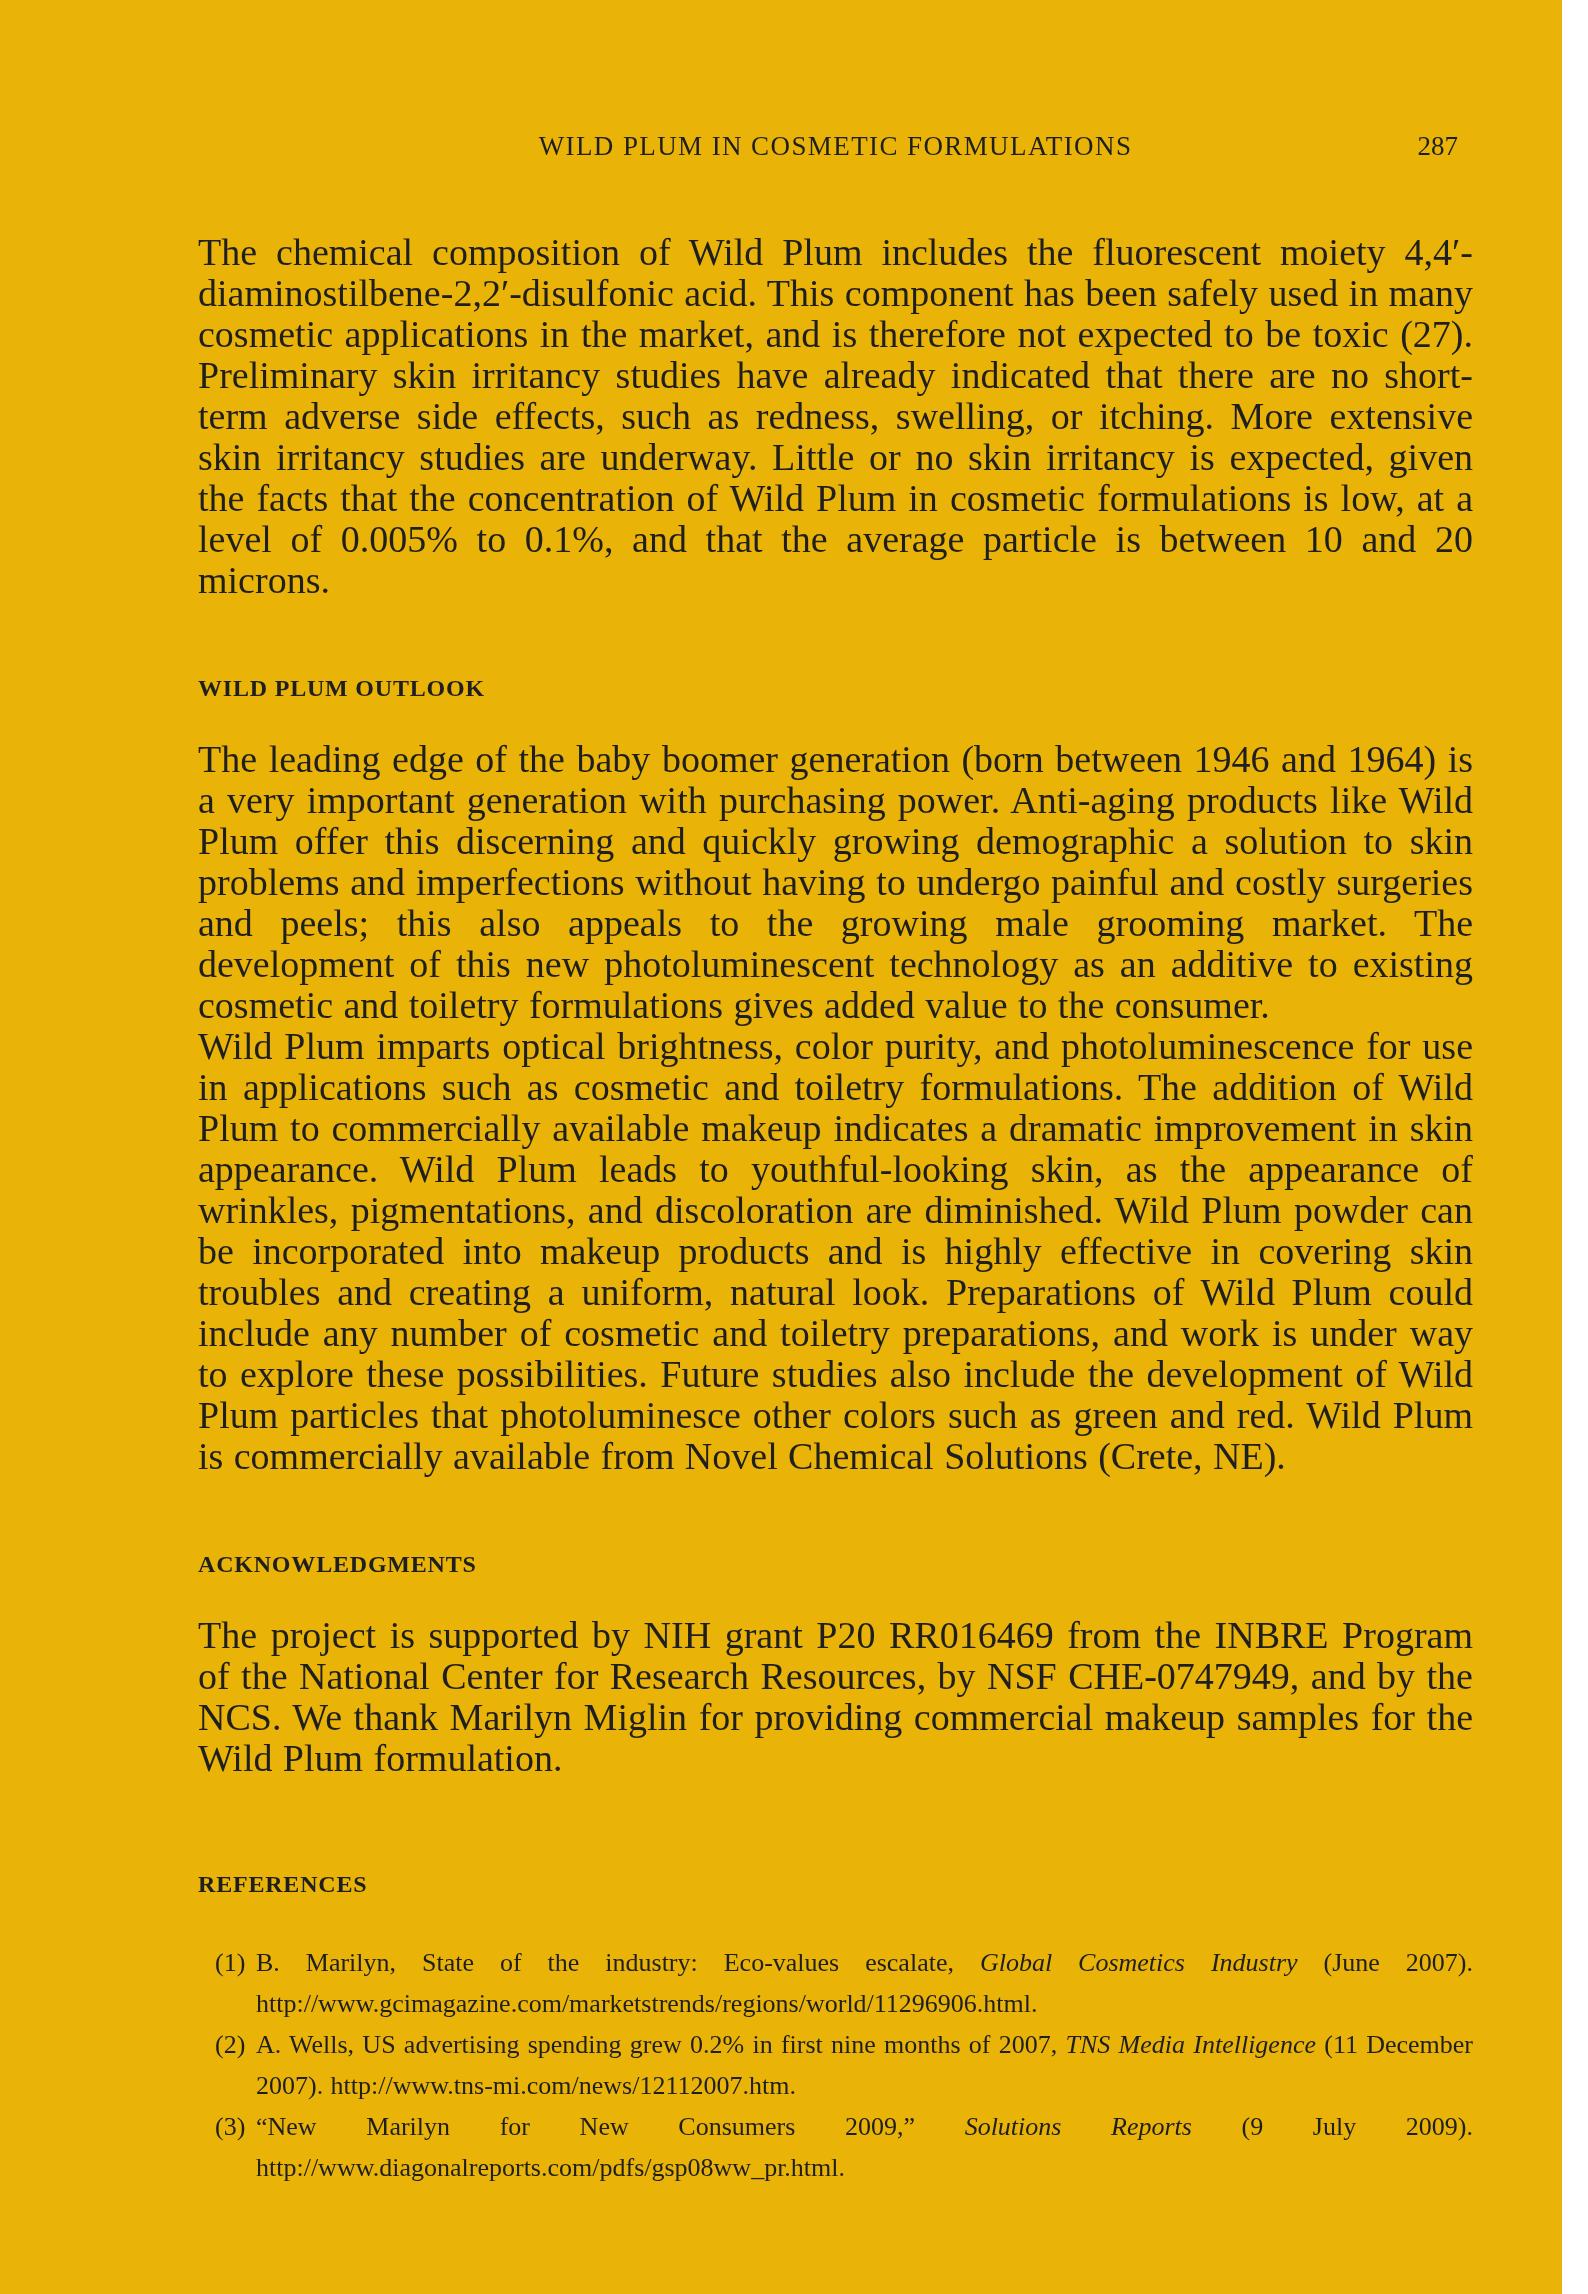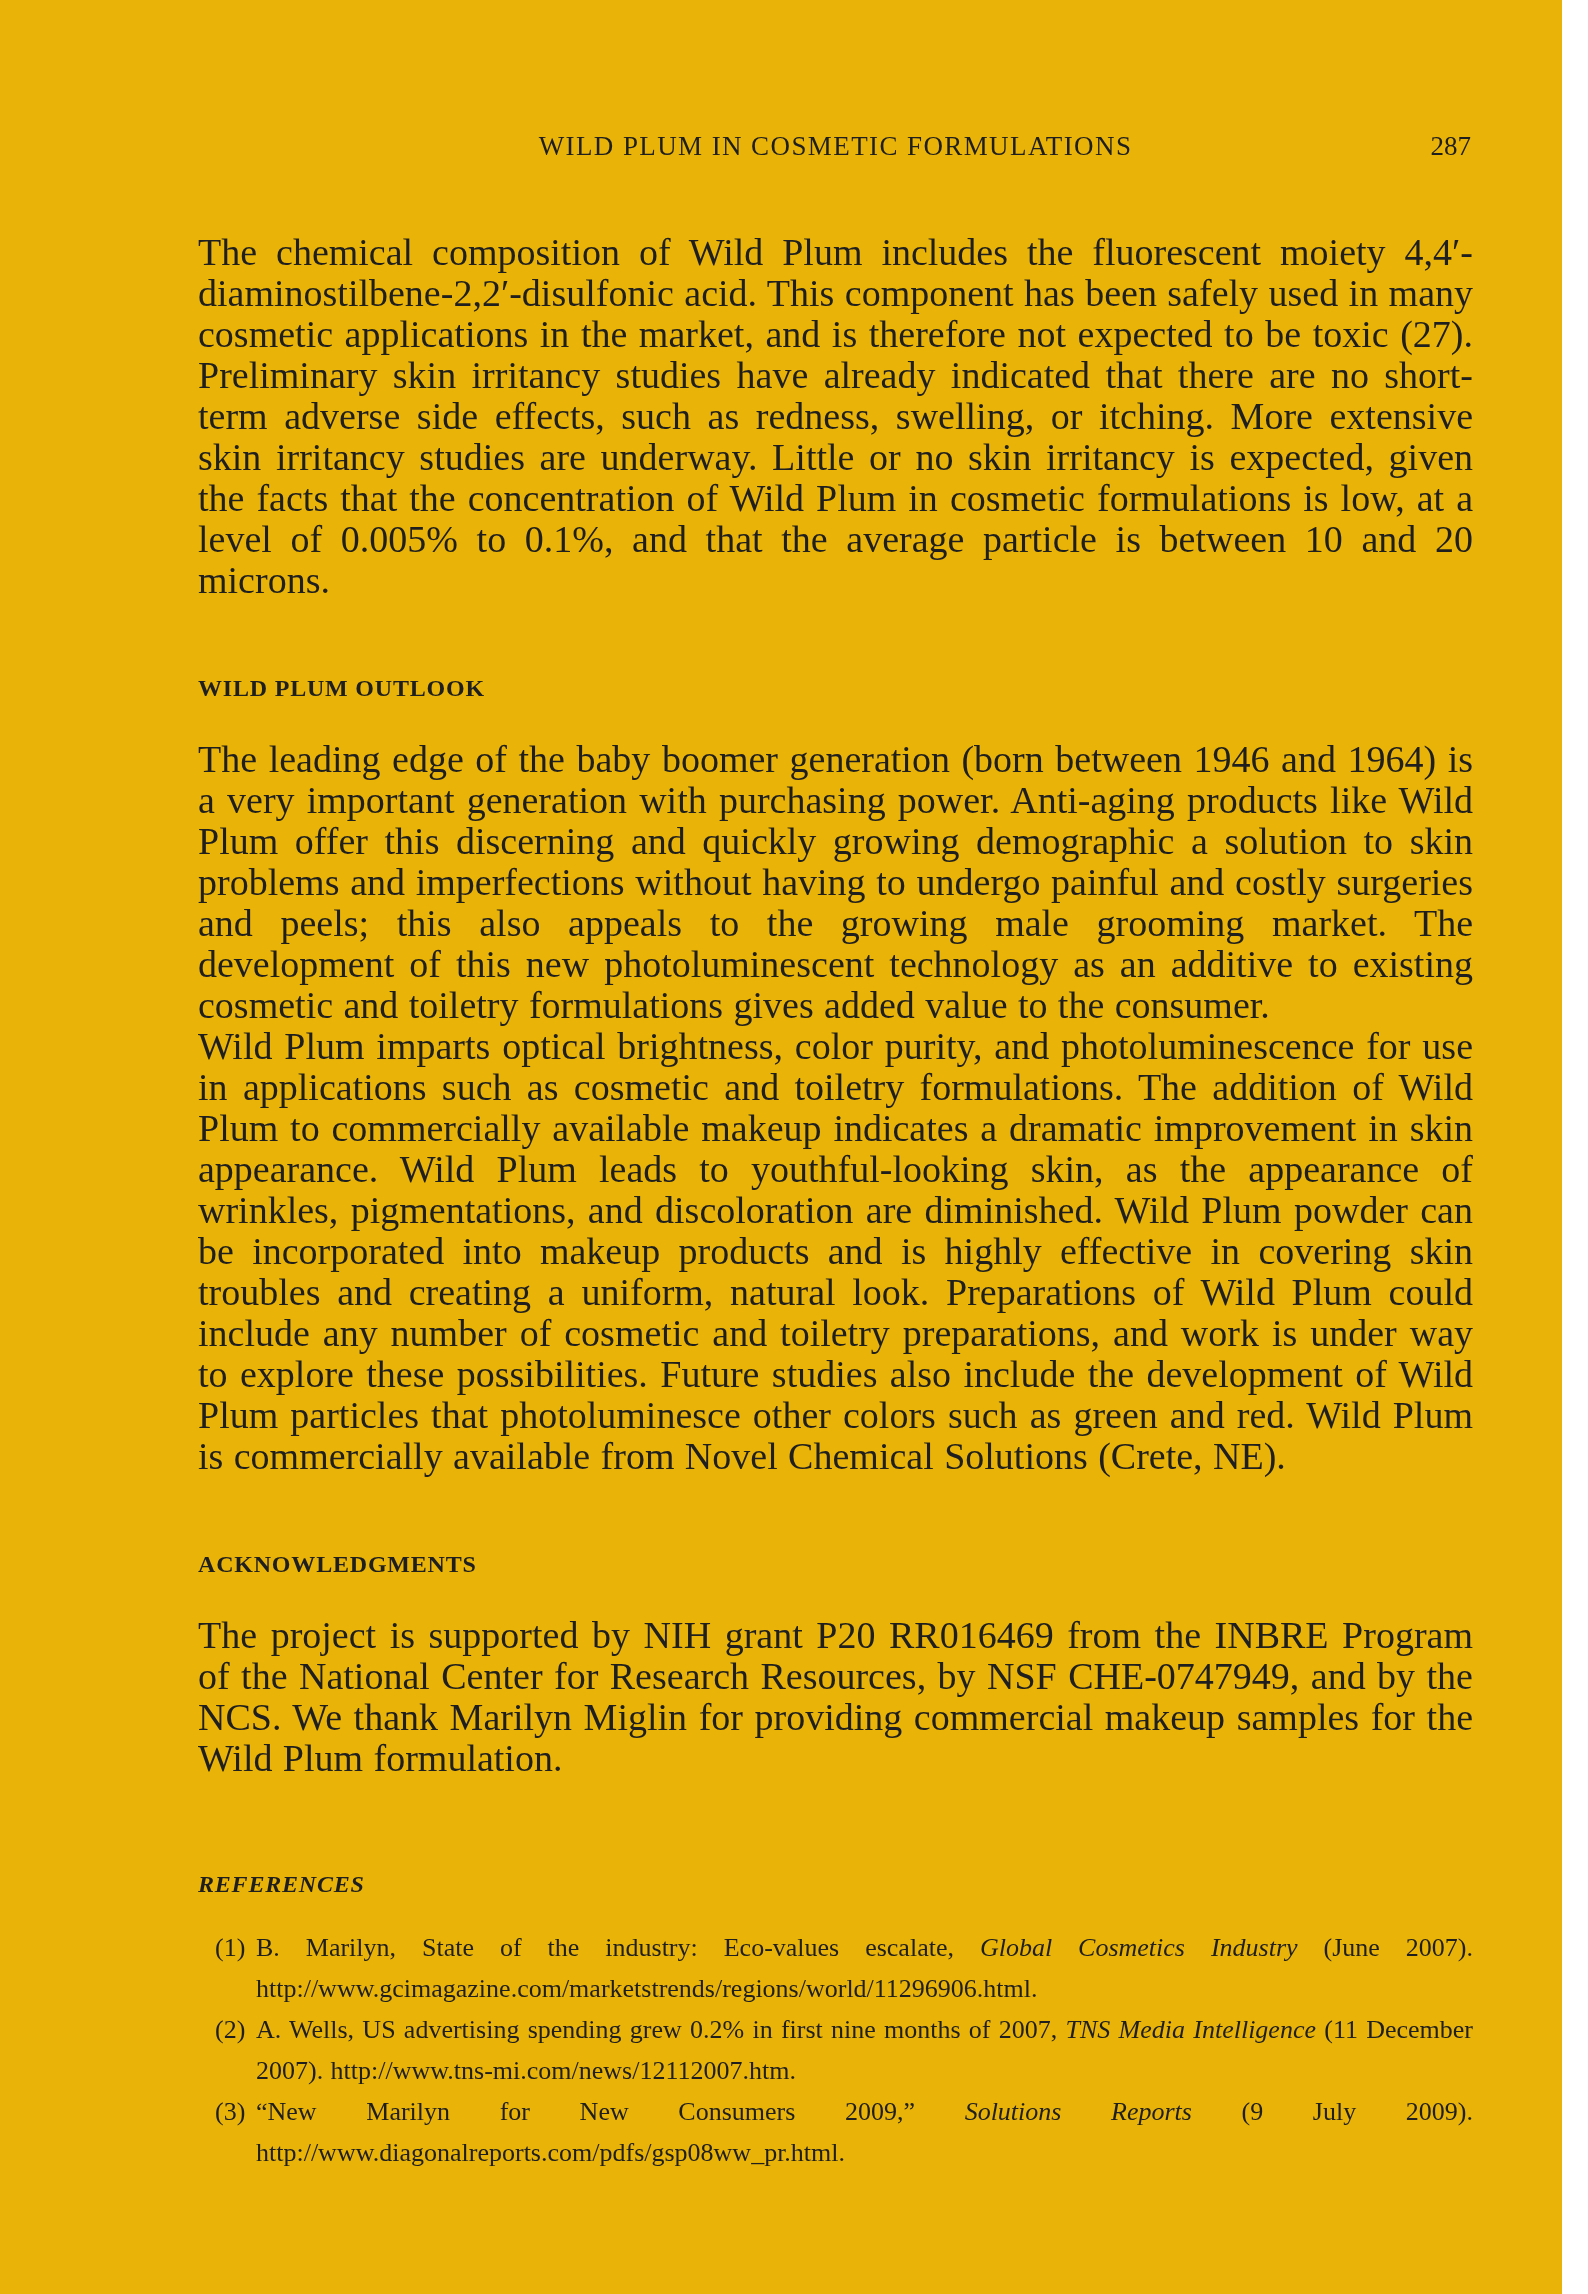--- a/index.html
+++ b/index.html
@@ -22,42 +22,41 @@
     position: relative;
     width: 100%;
     text-align: center;
     font-size: 27px;
     letter-spacing: 1.4px;
     line-height: 32px;
     margin-bottom: 70px;
   }
   .page-number {
     position: absolute;
-    right: 2px;
+    right: 15px;
     top: 0;
     letter-spacing: 0;
   }
   .body-par {
     font-size: 38px;
     line-height: 41px;
     text-align: justify;
     margin: 0;
     word-spacing: 0.9px;
   }
   .section-heading {
     font-size: 24px;
     font-weight: bold;
     letter-spacing: 0.8px;
     line-height: 30px;
     margin: 72px 0 36px 0;
   }
   .refs-heading {
     margin-top: 90px;
-    margin-bottom: 28px;
-    font-style: italic;
+    margin-bottom: 43px;
   }
   .ref-list {
     font-size: 26px;
     line-height: 41px;
   }
   .ref-item {
     padding-left: 58px;
     text-align: justify;
     word-spacing: 0.9px;
   }

